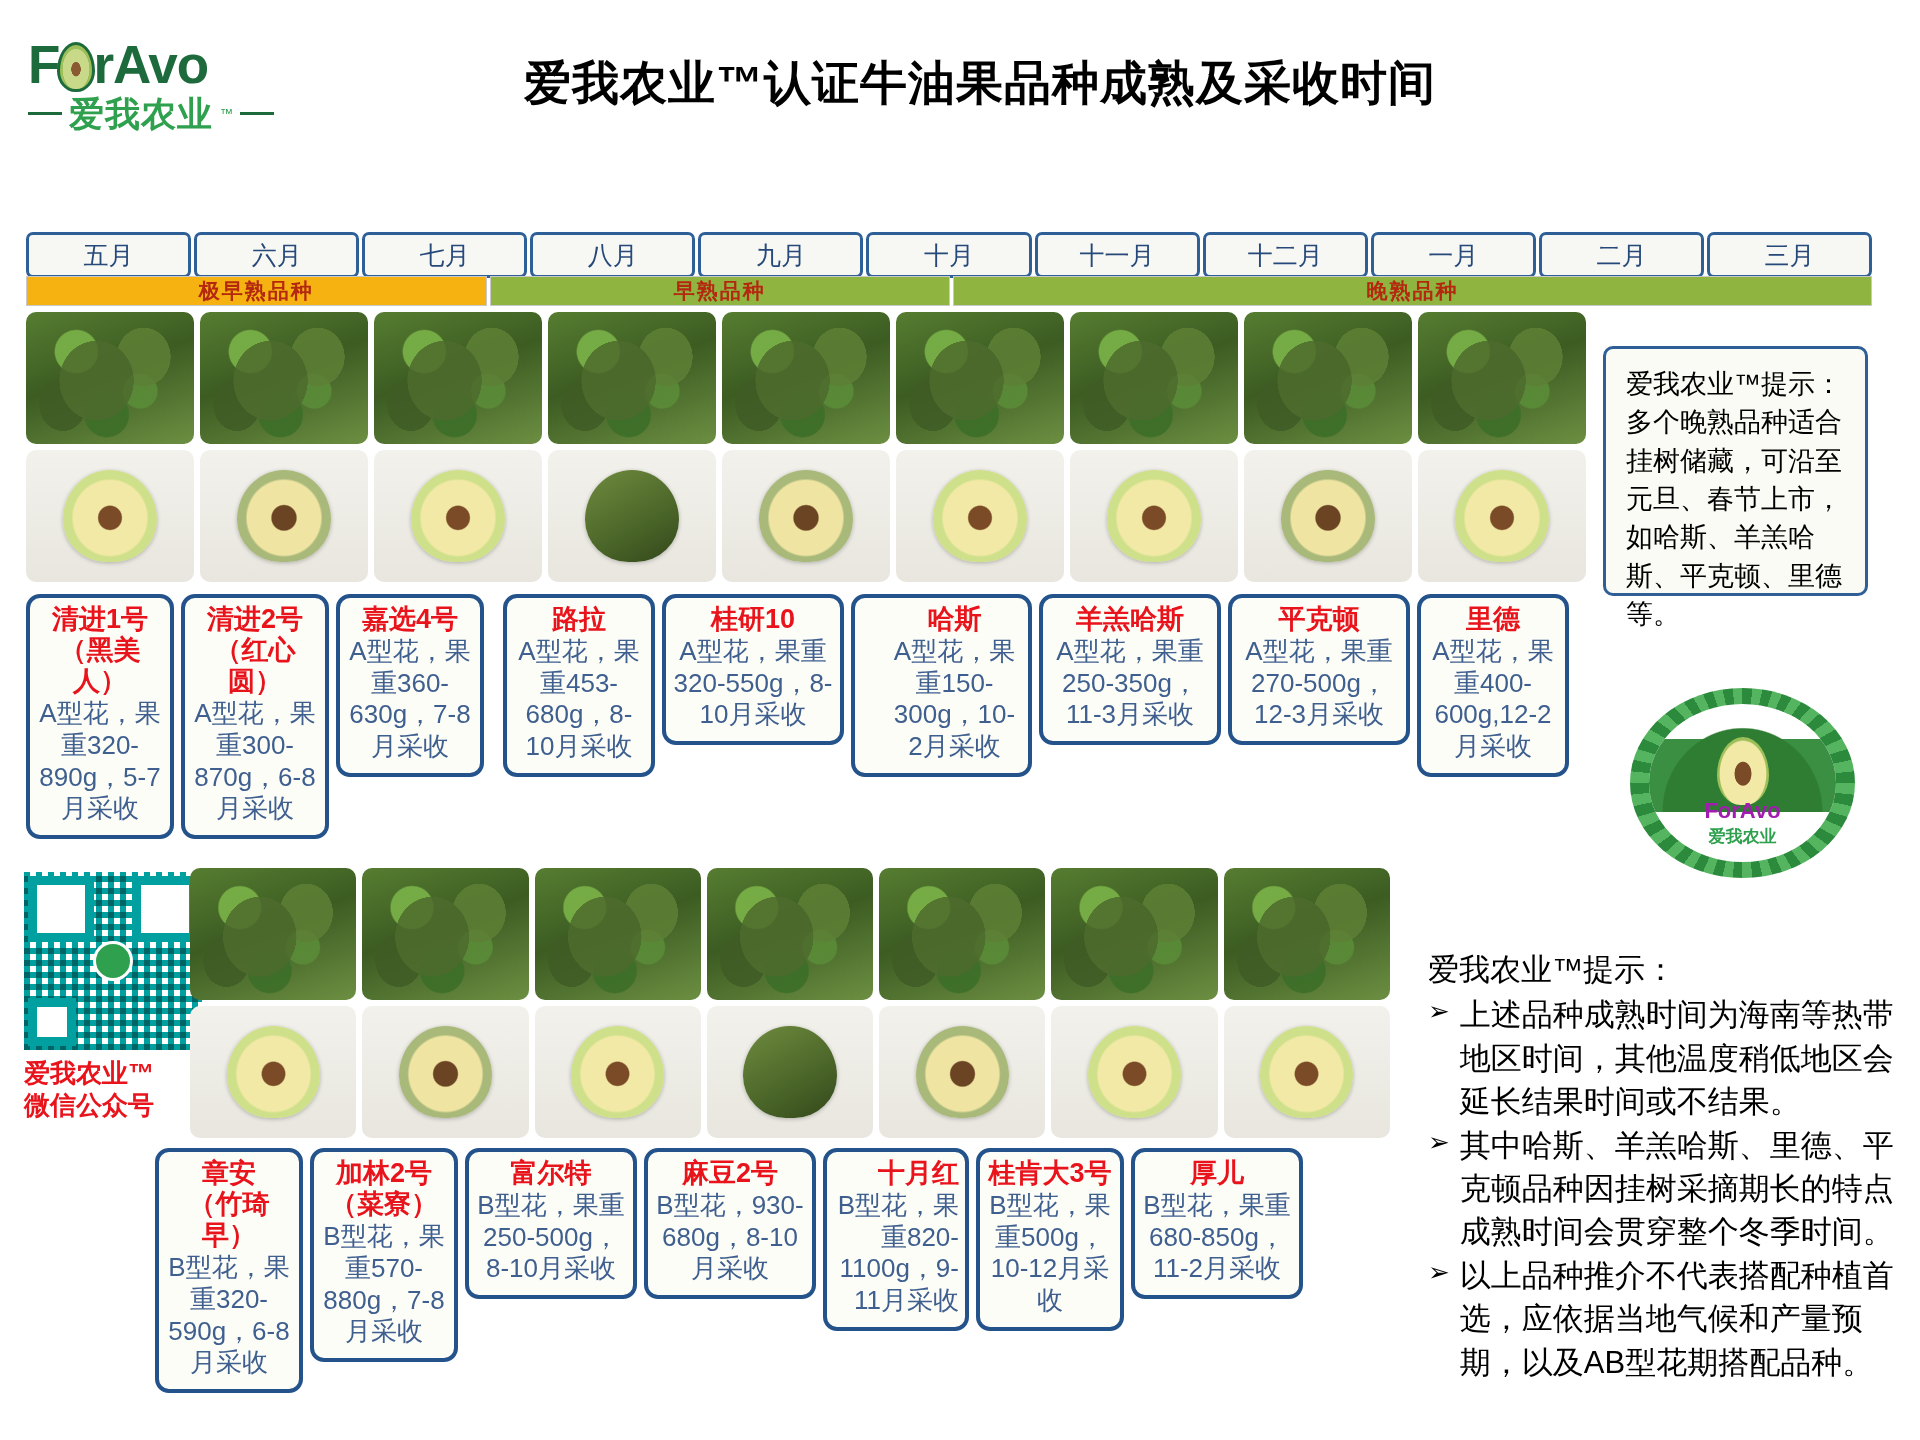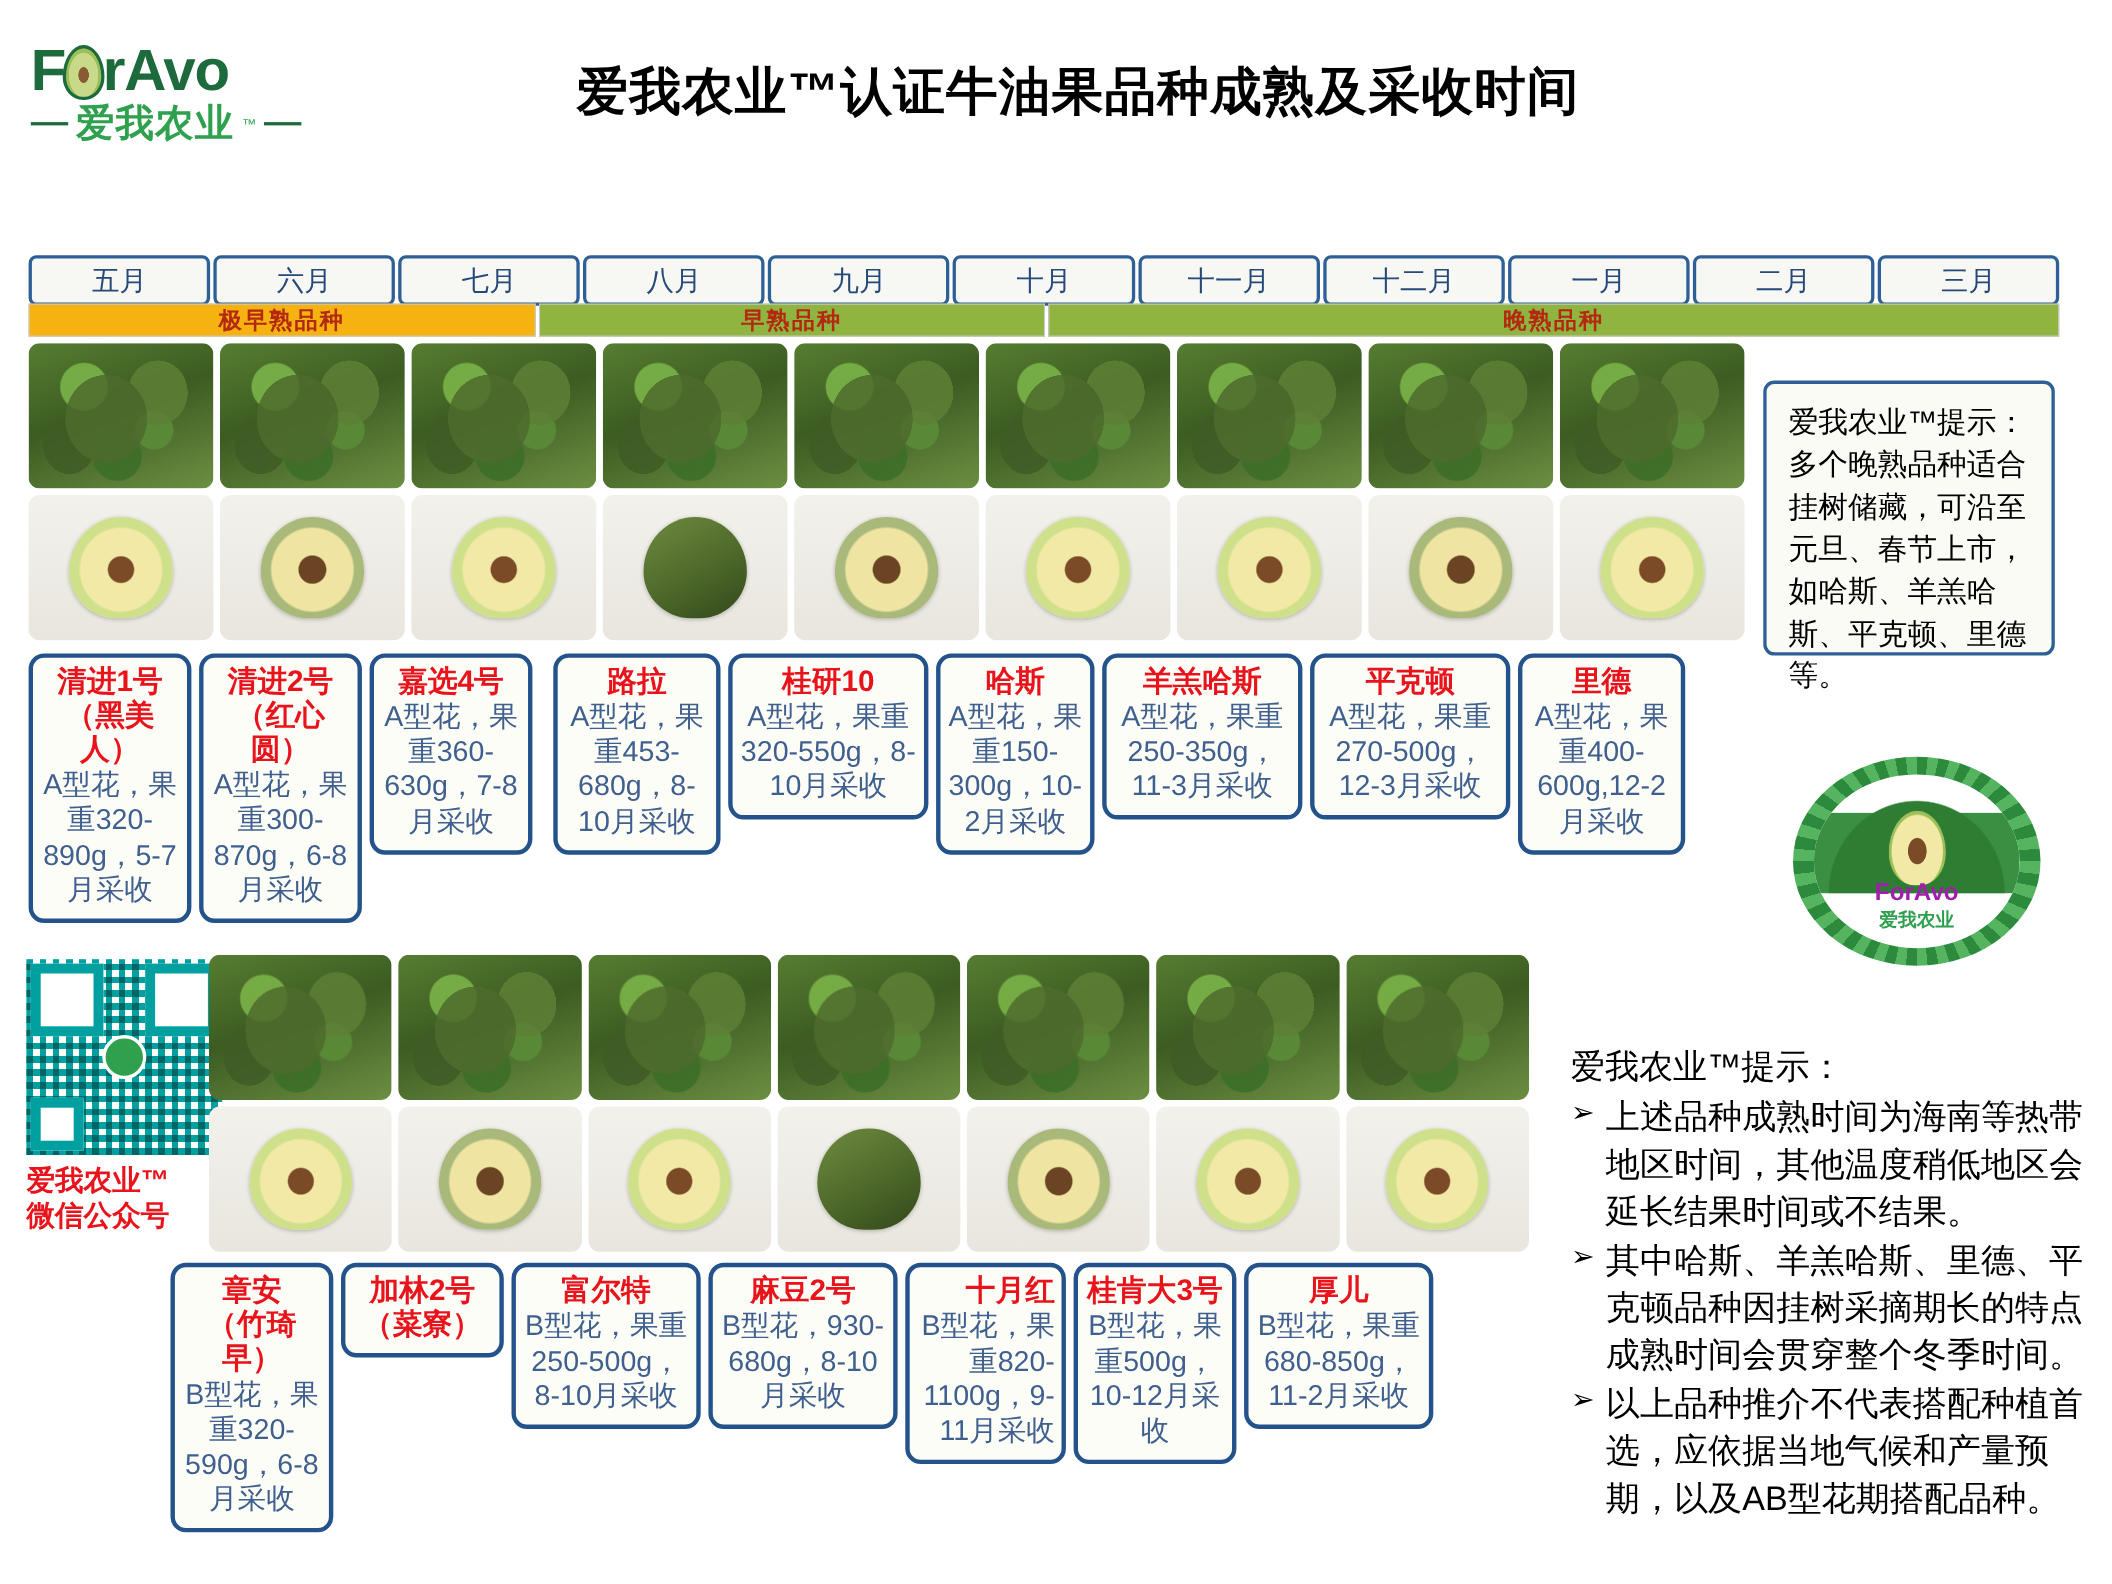--- a/index.html
+++ b/index.html
@@ -237,21 +237,21 @@
         <div class="card-desc">A型花，果重360-630g，7-8月采收</div>
       </div>
       <div class="card" style="width: 152px; margin-left: 12px;">
         <div class="card-name">路拉</div>
         <div class="card-desc">A型花，果重453-680g，8-10月采收</div>
       </div>
       <div class="card" style="width: 182px;">
         <div class="card-name">桂研10</div>
         <div class="card-desc">A型花，果重320-550g，8-10月采收</div>
       </div>
-      <div class="card" style="width: 144px;">
+      <div class="card" style="width: 181px; padding-left: 32px;">
         <div class="card-name">哈斯</div>
         <div class="card-desc">A型花，果重150-300g，10-2月采收</div>
       </div>
       <div class="card" style="width: 182px;">
         <div class="card-name">羊羔哈斯</div>
         <div class="card-desc">A型花，果重250-350g，11-3月采收</div>
       </div>
       <div class="card" style="width: 182px;">
         <div class="card-name">平克顿</div>
         <div class="card-desc">A型花，果重270-500g，12-3月采收</div>
@@ -321,20 +321,21 @@
 
   <div class="cards" id="cards-b" style="left:155px; top:1148px; width:1240px;">
       <div class="card" style="width: 148px;">
         <div class="card-name">章安</div>
         <div class="card-alias">（竹琦早）</div>
         <div class="card-desc">B型花，果重320-590g，6-8月采收</div>
       </div>
       <div class="card" style="width: 148px;">
         <div class="card-name">加林2号</div>
         <div class="card-alias">（菜寮）</div>
+        <div class="card-desc">B型花，果重570-880g，7-8月采收</div>
       </div>
       <div class="card" style="width: 172px;">
         <div class="card-name">富尔特</div>
         <div class="card-desc">B型花，果重250-500g，8-10月采收</div>
       </div>
       <div class="card" style="width: 172px;">
         <div class="card-name">麻豆2号</div>
         <div class="card-desc">B型花，930-680g，8-10月采收</div>
       </div>
       <div class="card" style="width: 146px; text-align: right;">

